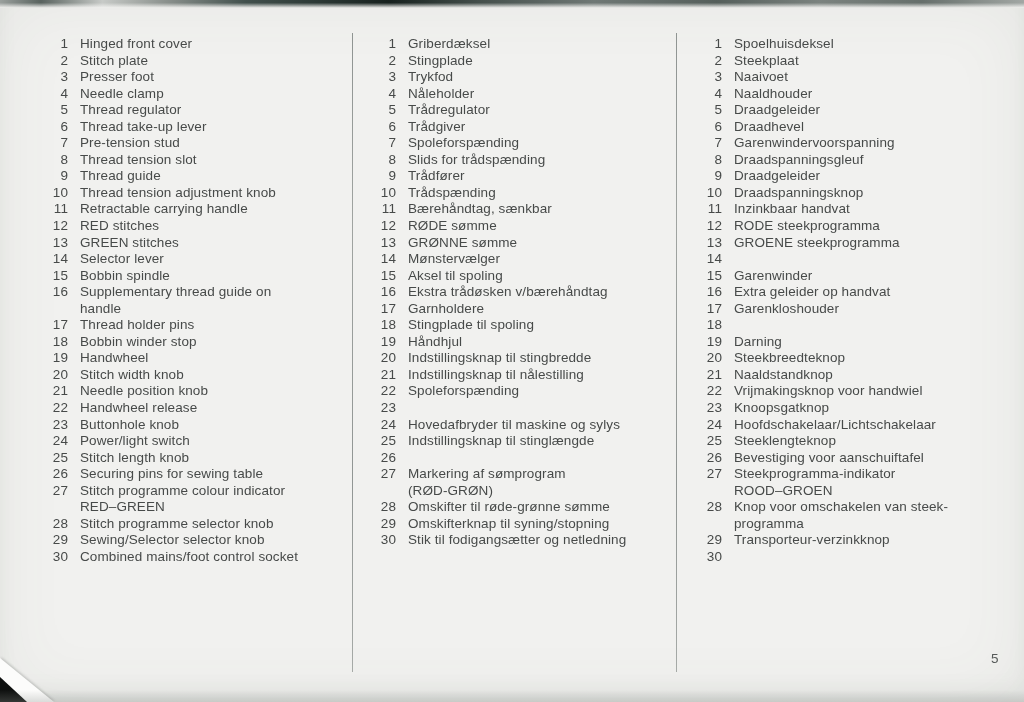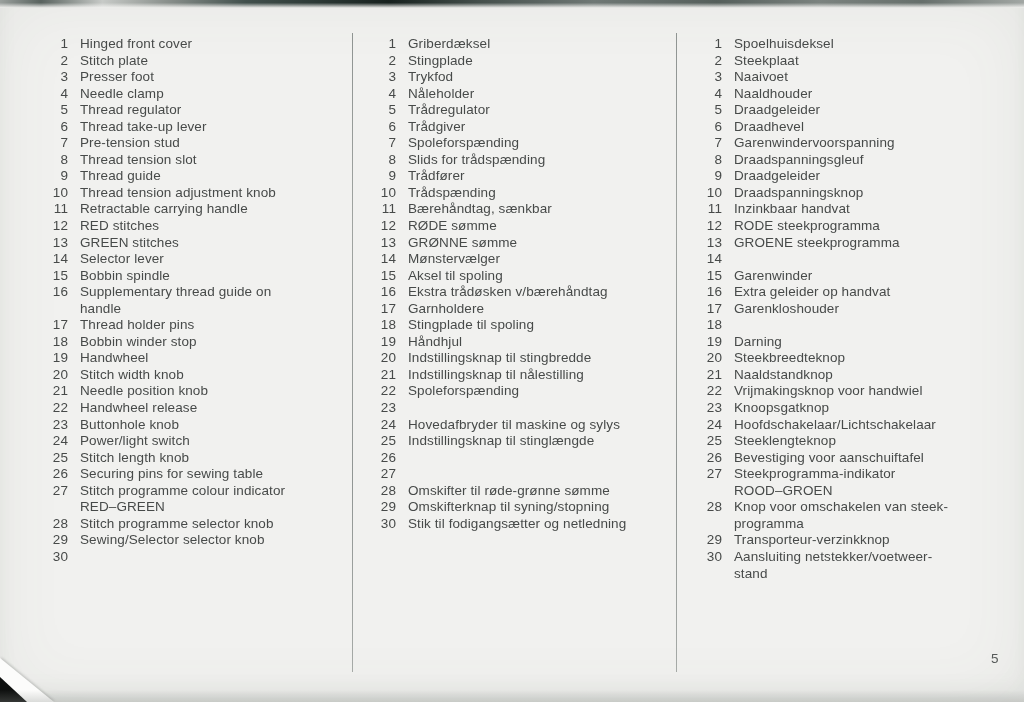--- a/index.html
+++ b/index.html
@@ -185,20 +185,21 @@
       <div class="row">
         <span class="num">28</span>
         <span class="txt">Stitch programme selector knob</span>
       </div>
       <div class="row">
         <span class="num">29</span>
         <span class="txt">Sewing/Selector selector knob</span>
       </div>
       <div class="row">
         <span class="num">30</span>
+        <span class="txt">Combined mains/foot control socket</span>
       </div>
     </div>
   <div class="divider divider-1"></div>
   <div class="col col-2">
       <div class="row">
         <span class="num">1</span>
         <span class="txt">Griberdæksel</span>
       </div>
       <div class="row">
         <span class="num">2</span>
@@ -293,20 +294,22 @@
       </div>
       <div class="row">
         <span class="num">25</span>
         <span class="txt">Indstillingsknap til stinglængde</span>
       </div>
       <div class="row">
         <span class="num">26</span>
       </div>
       <div class="row">
         <span class="num">27</span>
+        <span class="txt">Markering af sømprogram
+(RØD-GRØN)</span>
       </div>
       <div class="row">
         <span class="num">28</span>
         <span class="txt">Omskifter til røde-grønne sømme</span>
       </div>
       <div class="row">
         <span class="num">29</span>
         <span class="txt">Omskifterknap til syning/stopning</span>
       </div>
       <div class="row">
@@ -427,22 +430,20 @@
         <span class="num">28</span>
         <span class="txt">Knop voor omschakelen van steek-
 programma</span>
       </div>
       <div class="row">
         <span class="num">29</span>
         <span class="txt">Transporteur-verzinkknop</span>
       </div>
       <div class="row">
         <span class="num">30</span>
-        <span class="txt">Aansluiting netstekker/voetweer-
-stand</span>
       </div>
     </div>
 
   <div class="page-number">5</div>
 
   <div class="corner-paper"></div>
   <div class="corner-black"></div>
   <div class="scan-edge-bottom"></div>
 </div>
 

